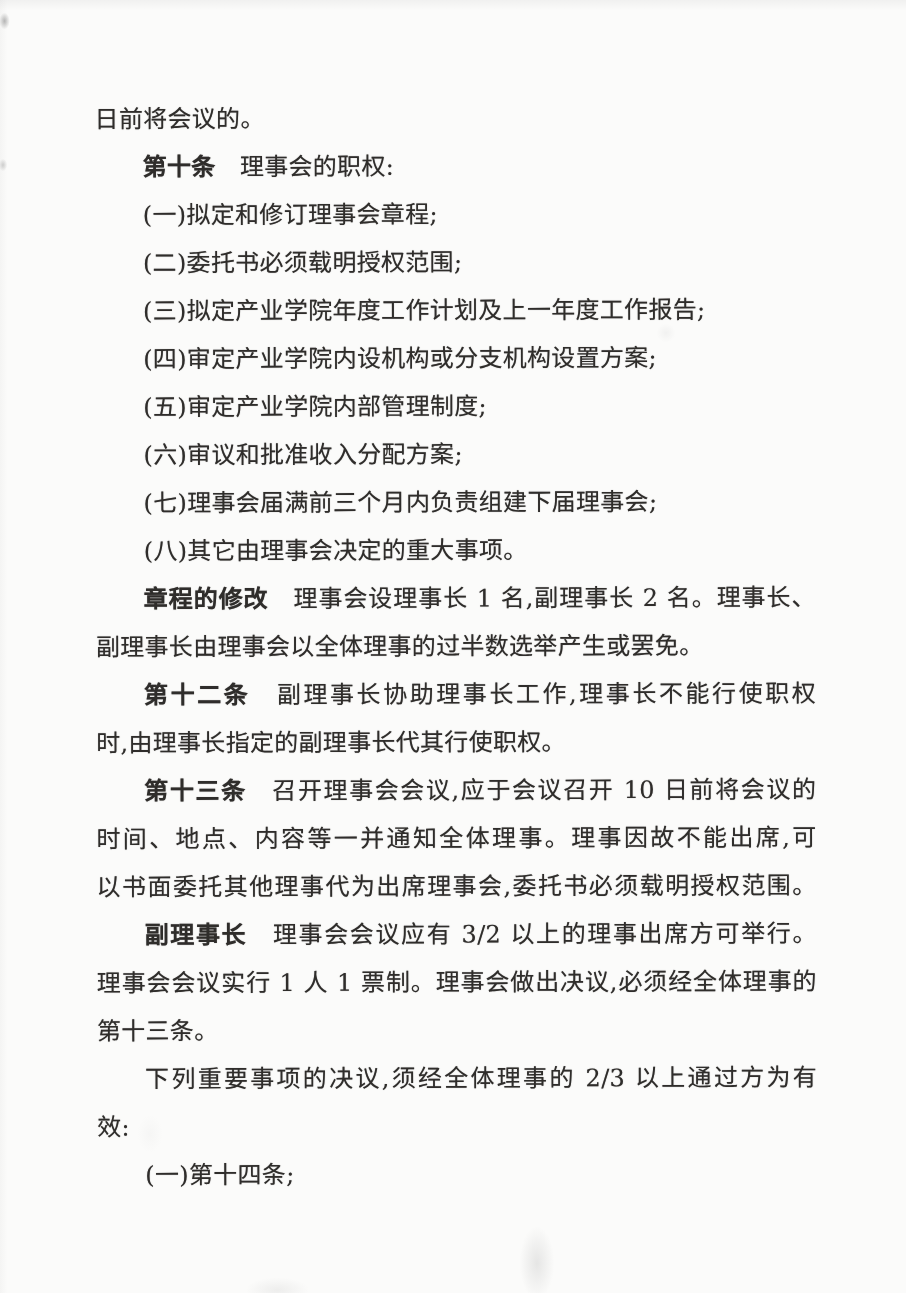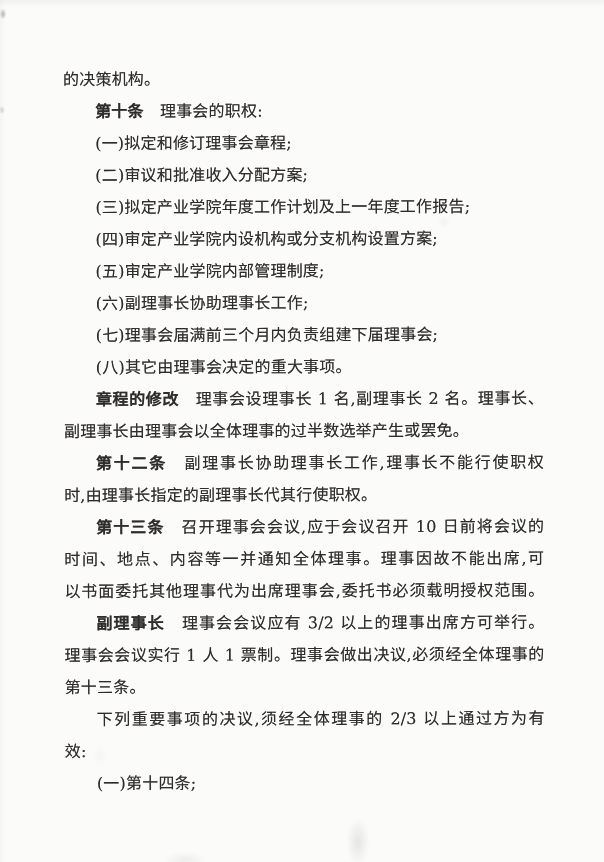--- a/index.html
+++ b/index.html
@@ -38,28 +38,28 @@
   .line.indent{padding-left:32px;}
   .line.just{text-align:justify;text-align-last:justify;}
   .b{font-weight:bold;}
 </style>
 </head>
 <body style="background: rgb(251, 251, 250);">
 
 <div class="scan-artifacts"></div>
 
 <div id="textblock" style="color: rgb(47, 45, 43);">
-    <div class="line"><span>的决策机构。</span></div>
+    <div class="line"><span>日前将会议的。</span></div>
     <div class="line indent"><span class="b">第十条</span><span>　理事会的职权:</span></div>
     <div class="line indent"><span>(一)拟定和修订理事会章程;</span></div>
-    <div class="line indent"><span>(二)审议和批准收入分配方案;</span></div>
+    <div class="line indent"><span>(二)委托书必须载明授权范围;</span></div>
     <div class="line indent"><span>(三)拟定产业学院年度工作计划及上一年度工作报告;</span></div>
     <div class="line indent"><span>(四)审定产业学院内设机构或分支机构设置方案;</span></div>
     <div class="line indent"><span>(五)审定产业学院内部管理制度;</span></div>
-    <div class="line indent"><span>(六)副理事长协助理事长工作;</span></div>
+    <div class="line indent"><span>(六)审议和批准收入分配方案;</span></div>
     <div class="line indent"><span>(七)理事会届满前三个月内负责组建下届理事会;</span></div>
     <div class="line indent"><span>(八)其它由理事会决定的重大事项。</span></div>
     <div class="line indent just"><span class="b">章程的修改</span><span>　理事会设理事长 1 名,副理事长 2 名。理事长、</span></div>
     <div class="line"><span>副理事长由理事会以全体理事的过半数选举产生或罢免。</span></div>
     <div class="line indent just"><span class="b">第十二条</span><span>　副理事长协助理事长工作,理事长不能行使职权</span></div>
     <div class="line"><span>时,由理事长指定的副理事长代其行使职权。</span></div>
     <div class="line indent just"><span class="b">第十三条</span><span>　召开理事会会议,应于会议召开 10 日前将会议的</span></div>
     <div class="line just"><span>时间、地点、内容等一并通知全体理事。理事因故不能出席,可</span></div>
     <div class="line just"><span>以书面委托其他理事代为出席理事会,委托书必须载明授权范围。</span></div>
     <div class="line indent just"><span class="b">副理事长</span><span>　理事会会议应有 3/2 以上的理事出席方可举行。</span></div>

